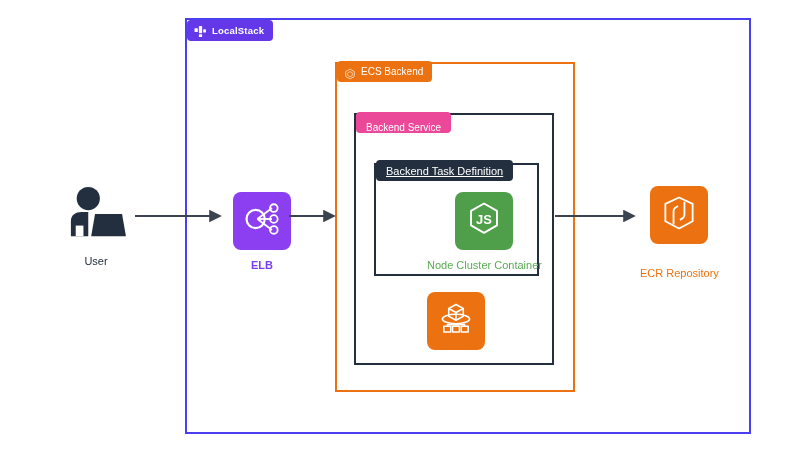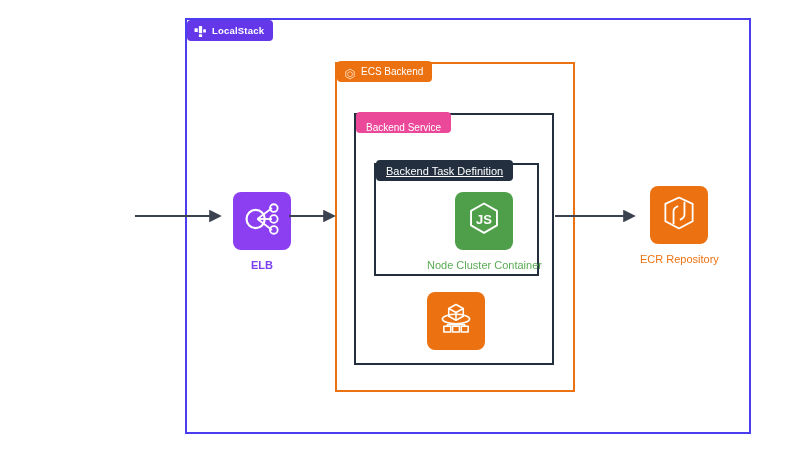--- a/index.html
+++ b/index.html
@@ -172,21 +172,21 @@
     text-align: center;
   }
 
   .node-user { left: 48px; top: 186px; }
   .node-user .user-caption { color: #232f3e; font-size: 11px; }
 
   .node-elb  { left: 210px; top: 192px; padding-left: 6px; }
   .node-elb .node-tile { background: #8b3ff0; }
   .node-elb .node-caption { color: #7b3ff0; font-weight: bold; }
 
-  .node-ecr  { left: 623px; top: 186px; }
+  .node-ecr  { left: 623px; top: 186px; gap: 14px; }
   .node-ecr .node-tile { background: #ec7211; }
   .node-ecr .node-caption { color: #ec7211; }
 
   .node-nodejs { left: 410px; top: 192px; }
   .node-nodejs .node-tile { background: #4f9f4a; }
   .node-nodejs .node-caption { color: #5aab55; }
 
   .node-task { left: 410px; top: 292px; }
   .node-task .node-tile { background: #ec7211; }
 
@@ -242,20 +242,31 @@
     <defs>
       <marker id="arrowhead" markerWidth="7" markerHeight="7" refX="6" refY="3.5" orient="auto" markerUnits="strokeWidth">
         <path d="M0,0 L7,3.5 L0,7 z" fill="#3b4250"></path>
       </marker>
     </defs>
     <line x1="118" y1="216" x2="203" y2="216" stroke="#3b4250" stroke-width="1.8" marker-end="url(#arrowhead)"></line>
     <line x1="272" y1="216" x2="317" y2="216" stroke="#3b4250" stroke-width="1.8" marker-end="url(#arrowhead)"></line>
     <line x1="538" y1="216" x2="617" y2="216" stroke="#3b4250" stroke-width="1.8" marker-end="url(#arrowhead)"></line>
   </svg>
 
+  <div class="node node-user">
+    <span>
+      <svg viewBox="0 0 64 58" width="62" height="56" xmlns="http://www.w3.org/2000/svg">
+        <circle cx="24" cy="13" r="12" fill="#232f3e"></circle>
+        <path d="M6 52 L6 36 C6 30 11 27 17 27 L24 27 L24 52 Z" fill="#232f3e"></path>
+        <rect x="11" y="41" width="8" height="11" fill="#ffffff"></rect>
+        <path d="M31 29 L59 29 L63 52 L27 52 Z" fill="#232f3e"></path>
+      </svg>
+    </span>
+    <span class="node-caption user-caption">User</span>
+  </div>
 
   <div class="node node-elb">
     <div class="node-tile">
       <span>
         <svg viewBox="0 0 44 44" width="40" height="40" xmlns="http://www.w3.org/2000/svg">
           <line x1="17" y1="22" x2="33" y2="10" stroke="#ffffff" stroke-width="2"></line>
           <line x1="17" y1="22" x2="33" y2="22" stroke="#ffffff" stroke-width="2"></line>
           <line x1="17" y1="22" x2="33" y2="34" stroke="#ffffff" stroke-width="2"></line>
           <circle cx="15" cy="22" r="10" fill="none" stroke="#ffffff" stroke-width="2.4"></circle>
           <circle cx="35" cy="10" r="4.2" fill="none" stroke="#ffffff" stroke-width="2"></circle>

